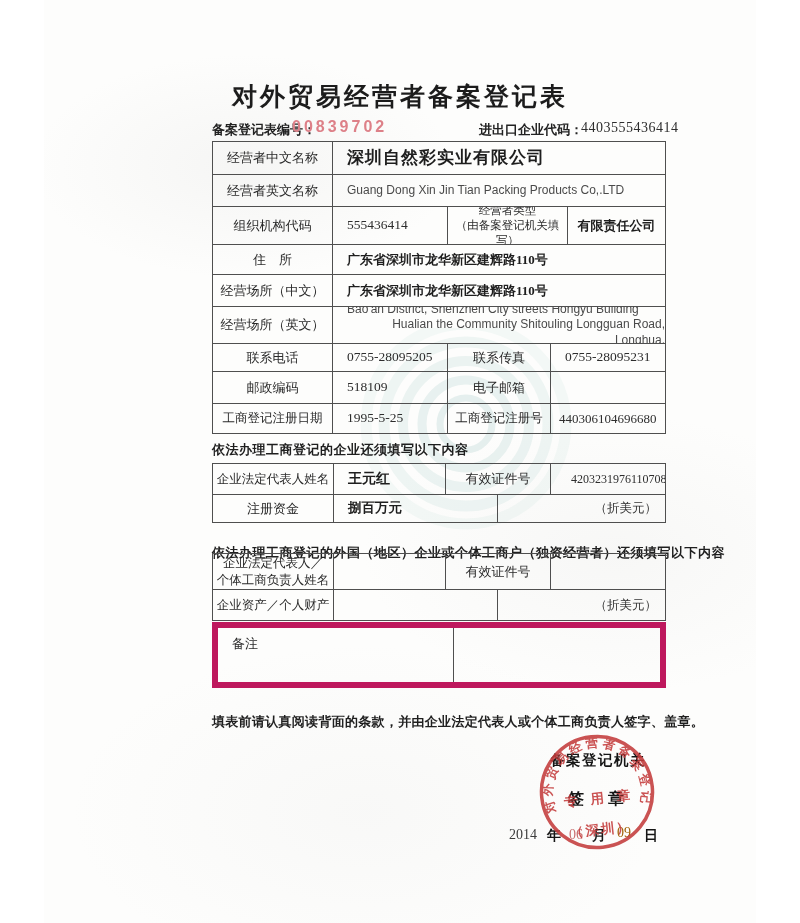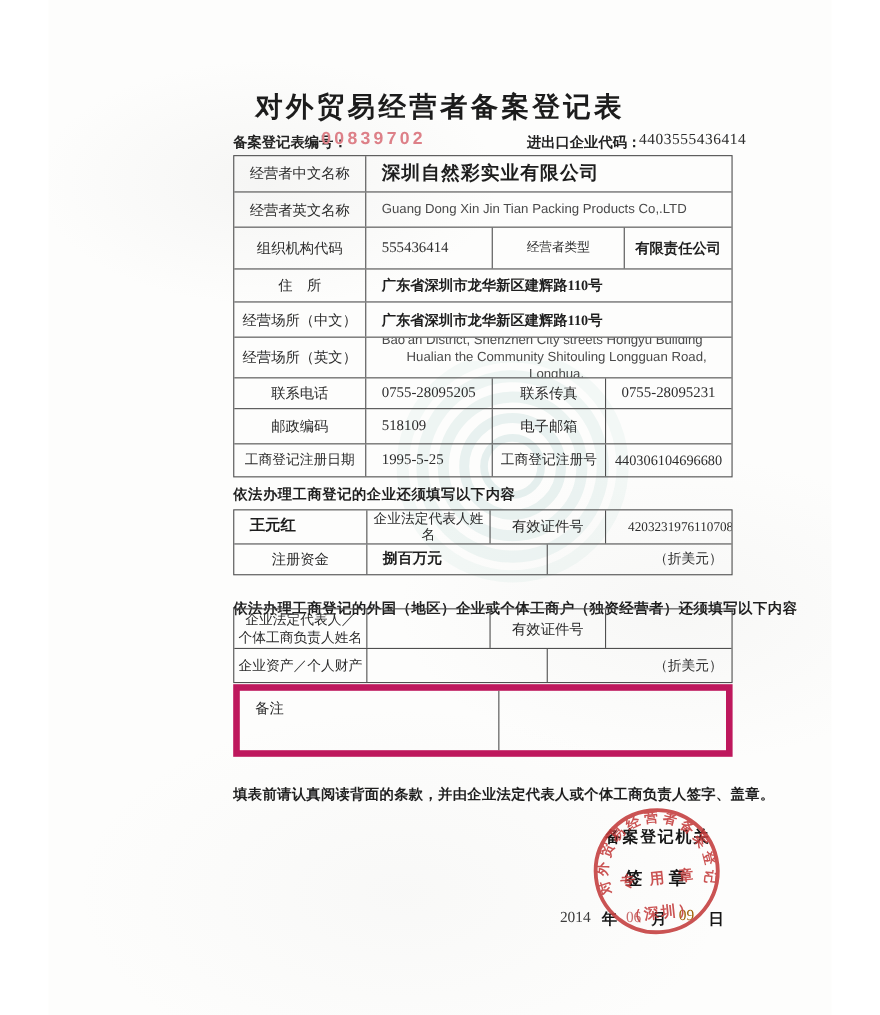--- a/index.html
+++ b/index.html
@@ -46,21 +46,21 @@
   }
   .row{display:grid;box-sizing:border-box;border-top:1px solid #4f4f4f;}
   .row:first-child{border-top:none;}
   .cell{
     display:flex;align-items:center;justify-content:center;
     box-sizing:border-box;border-left:1px solid #4f4f4f;
     font-size:13px;color:#2a2a2a;text-align:center;line-height:1.2;
     overflow:hidden;
   }
   .cell:first-child{border-left:none;}
-  .vl{justify-content:flex-start;text-align:center;padding-left:14px;}
+  .vl{justify-content:flex-start;text-align:right;padding-left:14px;}
   .val-cn{font-family:"Liberation Serif","DejaVu Serif",serif;font-weight:700;color:#1e1e1e;}
   .val-num{font-family:"Liberation Serif","DejaVu Serif",serif;color:#2d2d2d;}
   .val-en{font-size:12px;color:#4a4a4a;line-height:1.3;}
   .lab2{flex-direction:column;font-size:11.5px;line-height:1.3;}
   .usd{justify-content:flex-end;padding-right:8px;font-size:12.5px;color:#333;}
   .sec-head{
     position:absolute;left:168px;
     font-size:13px;font-weight:700;color:#1f1f1f;letter-spacing:.5px;
   }
   .remarks{
@@ -124,20 +124,21 @@
       </div>
       <div class="row" style="grid-template-columns:119px 1fr;height:32px;">
         <div class="cell">经营者英文名称</div>
         <div class="cell vl val-en">Guang Dong Xin Jin Tian Packing Products Co,.LTD</div>
       </div>
       <div class="row" style="grid-template-columns:119px 115px 120px 1fr;height:38px;">
         <div class="cell">组织机构代码</div>
         <div class="cell vl val-num" style="font-size:13.5px;">555436414</div>
         <div class="cell lab2">
           <span>经营者类型</span>
+          <span>（由备案登记机关填写）</span>
         </div>
         <div class="cell val-cn" style="font-size:13px;">有限责任公司</div>
       </div>
       <div class="row" style="grid-template-columns:119px 1fr;height:30px;">
         <div class="cell">住　所</div>
         <div class="cell vl val-cn" style="font-size:13px;">广东省深圳市龙华新区建辉路110号</div>
       </div>
       <div class="row" style="grid-template-columns:119px 1fr;height:32px;">
         <div class="cell">经营场所（中文）</div>
         <div class="cell vl val-cn" style="font-size:13px;">广东省深圳市龙华新区建辉路110号</div>
@@ -165,22 +166,22 @@
         <div class="cell" style="font-size:12.5px;">工商登记注册日期</div>
         <div class="cell vl val-num" style="font-size:13.5px;">1995-5-25</div>
         <div class="cell" style="font-size:12.5px;">工商登记注册号</div>
         <div class="cell vl val-num" style="font-size:13px;padding-left:8px;">440306104696680</div>
       </div>
     </div>
 
     <div class="sec-head" style="top:441px;">依法办理工商登记的企业还须填写以下内容</div>
     <div class="tbl" style="top:463px;">
       <div class="row" style="grid-template-columns:120px 112px 105px 1fr;height:30px;">
+        <div class="cell" style="font-size:12.5px;">企业法定代表人姓名</div>
         <div class="cell vl val-cn" style="font-size:14px;">王元红</div>
-        <div class="cell" style="font-size:12.5px;">企业法定代表人姓名</div>
         <div class="cell">有效证件号</div>
         <div class="cell vl val-num" style="font-size:12px;padding-left:20px;">420323197611070819</div>
       </div>
       <div class="row" style="grid-template-columns:120px 164px 1fr;height:28px;">
         <div class="cell">注册资金</div>
         <div class="cell vl val-cn" style="font-size:13.5px;">捌百万元</div>
         <div class="cell usd">（折美元）</div>
       </div>
     </div>
 

